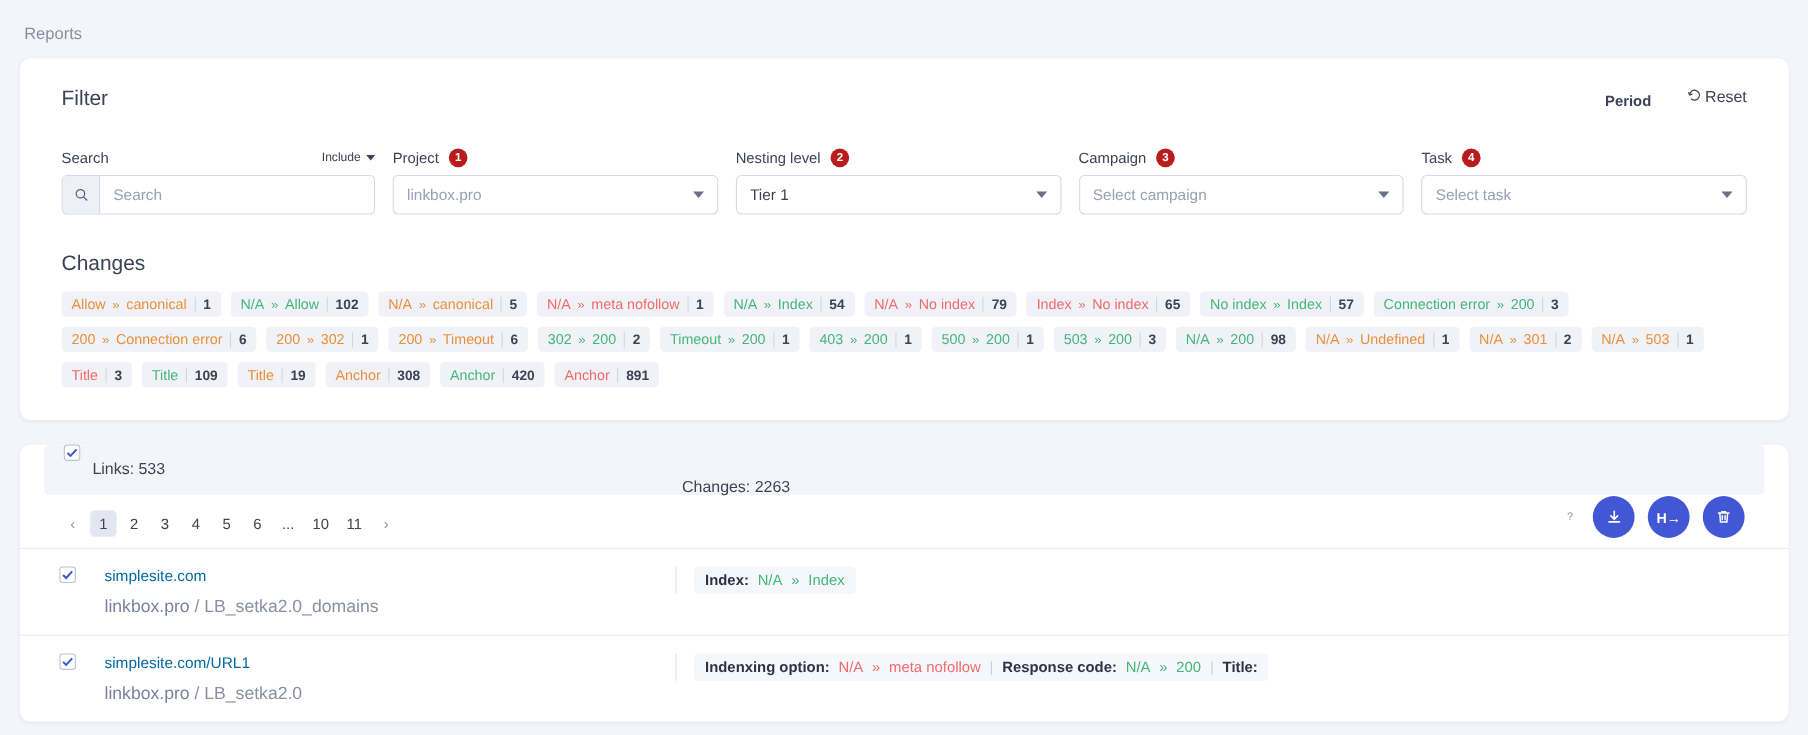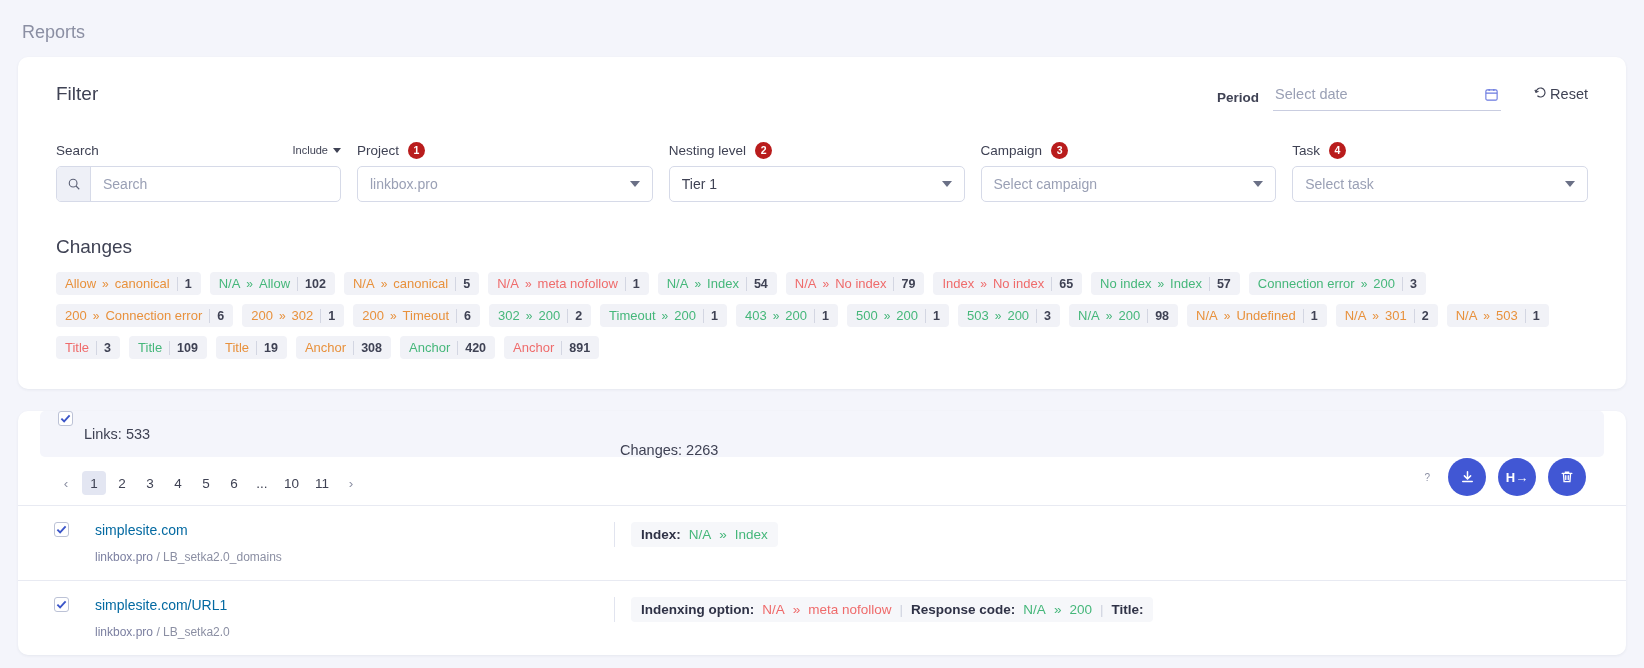--- a/index.html
+++ b/index.html
@@ -4,21 +4,21 @@
 <style>
   * { box-sizing: border-box; }
   html, body { margin:0; padding:0; }
   body {
     width:1644px; height:668px;
     background:#f4f5fb;
     font-family:"Liberation Sans", sans-serif;
     color:#3f4254;
     overflow:hidden;
   }
-  .breadcrumb { padding:22px 0 0 22px; font-size:18px; color:#8b8fa3; }
+  .breadcrumb { padding:22px 0 0 22px; font-size:15px; color:#8b8fa3; }
 
   .card {
     background:#fff;
     border-radius:10px;
     margin:14px 18px 0 18px;
     box-shadow:0 1px 3px rgba(40,50,90,.07);
   }
   .filter-card { padding:26px 38px 30px 38px; position:relative; }
 
   .filter-top { display:flex; align-items:flex-start; }
@@ -119,49 +119,40 @@
   .pg.active { background:#e3e6f2; }
   .pg.arrow { color:#8b8fa3; }
   .pg.dots { color:#3f4254; cursor:default; }
 
   .row {
     display:flex; border-top:1px solid #e8eaf2; padding:16px 22px 16px 36px;
     align-items:flex-start;
   }
   .row-left { width:560px; display:flex; gap:26px; flex:none; }
   .row-url { font-size:14px; color:#0369a1; margin-bottom:12px; cursor:pointer; display:block; }
-  .row-sub { font-size:12px; color:#8b8fa3; }
+  .row-sub { font-size:16px; color:#8b8fa3; }
   .row-sub .proj { color:#7b7fa0; }
   .row-right { border-left:1px solid #e1e4ef; padding-left:16px; flex:1; min-width:0; }
   .chip-line {
     background:#f6f7fa; border-radius:4px; display:inline-flex; align-items:flex-start;
     flex-wrap:wrap; padding:5px 10px; gap:8px; font-size:13.5px; max-width:100%;
   }
   .chip-label { font-weight:700; color:#2f3246; }
   .chip-sep { color:#cdd1de; }
 </style>
 </head>
 <body>
 
 <div class="breadcrumb">Reports</div>
 
 <div class="card filter-card">
   <div class="filter-top">
     <div class="filter-title">Filter</div>
     <div class="period-wrap">
       <span class="period-label">Period</span>
-      <div class="period-field">
-        <span class="ph">Select date</span>
-        <span class="cal-icon">
-          <svg width="15" height="15" viewBox="0 0 16 16" fill="none" stroke="#6b7ae0" stroke-width="1.2">
-            <rect x="2" y="3" width="12" height="11" rx="1.5"></rect>
-              <path d="M2 6.5h12M5.5 2v2.2M10.5 2v2.2"></path>
-          </svg>
-        </span>
-      </div>
       <div class="reset-btn">
         <span>
           <svg width="15" height="15" viewBox="0 0 16 16" fill="none" stroke="#3f4254" stroke-width="1.2">
             <path d="M3.2 8a4.8 4.8 0 1 1 1.5 3.5"></path>
               <path d="M2 5.2l1.3 2.6 2.6-1.1"></path>
           </svg>
         </span>
         <span>Reset</span>
       </div>
     </div>

